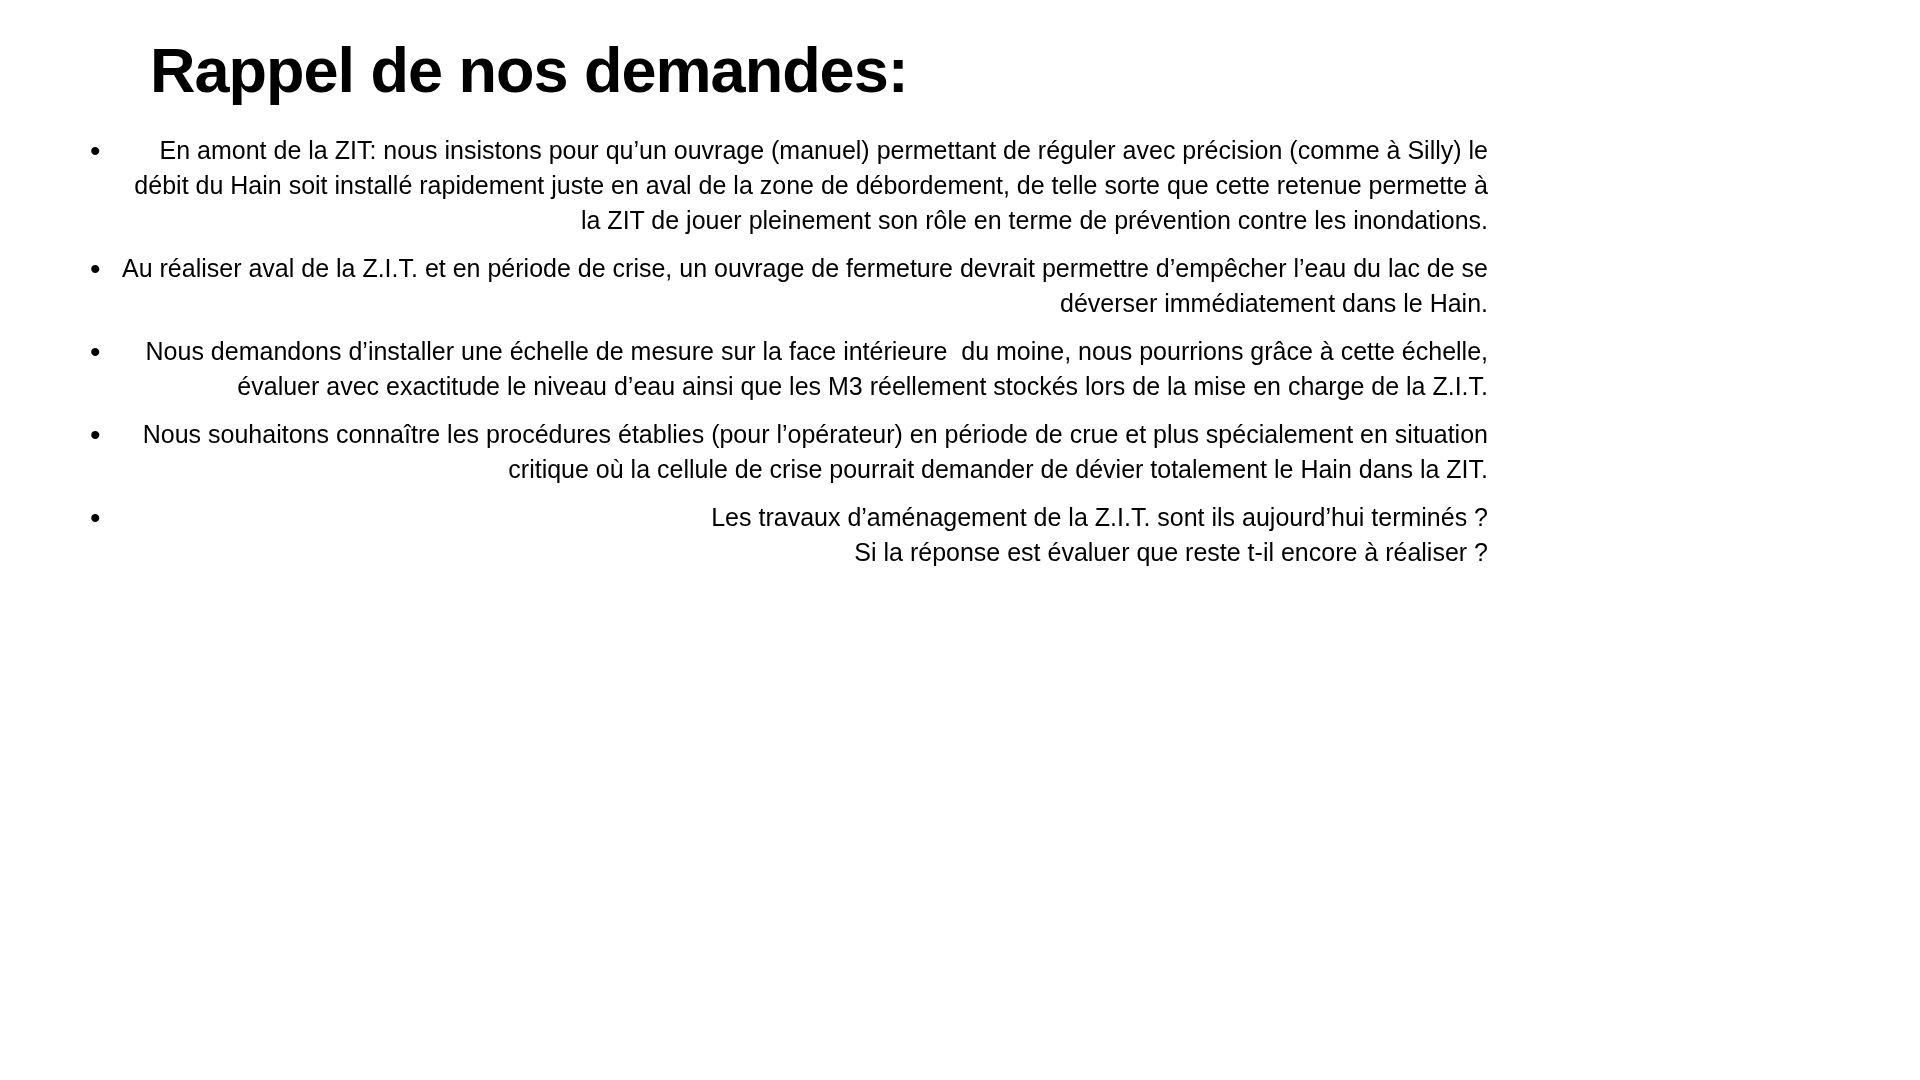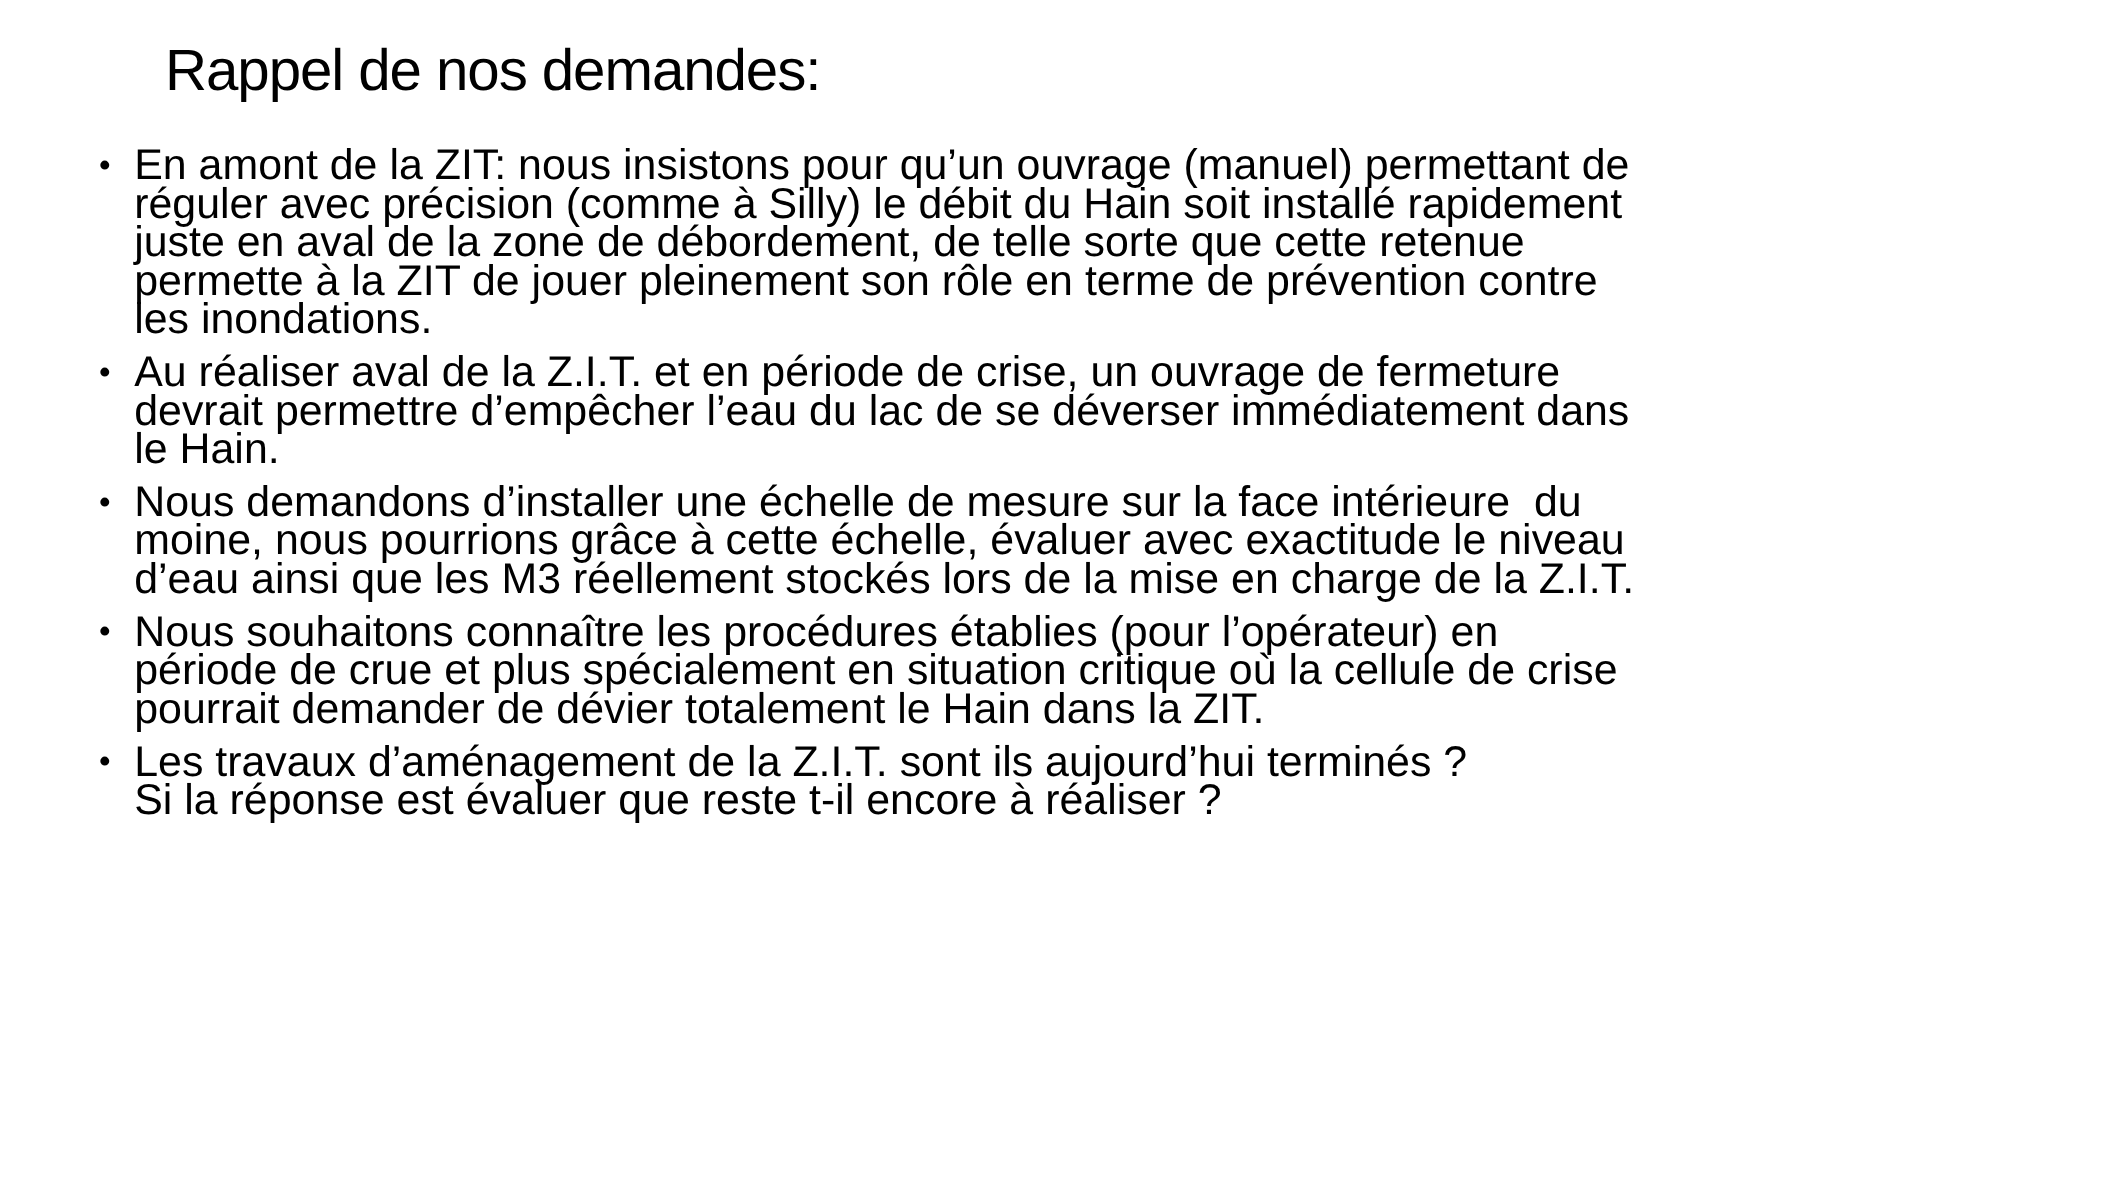--- a/index.html
+++ b/index.html
@@ -13,22 +13,22 @@
     height: 1080px;
     background: #ffffff;
     overflow: hidden;
     font-family: "Liberation Sans", sans-serif;
     color: #000000;
   }
   .slide-title {
     position: absolute;
     left: 150px;
     top: 34px;
-    font-size: 53px;
-    font-weight: 400;
+    font-size: 63px;
+    font-weight: 700;
     letter-spacing: -1px;
     color: #000000;
     white-space: nowrap;
   }
   .bullet-list {
     position: absolute;
     left: 88px;
     top: 133px;
     width: 1400px;
   }
@@ -39,24 +39,25 @@
   }
   .bullet-marker {
     flex: 0 0 32px;
     font-size: 30px;
     line-height: 35px;
     text-align: left;
     padding-left: 2px;
   }
   .bullet-text {
     flex: 1 1 auto;
-    font-size: 39px;
+    font-size: 25px;
     line-height: 35px;
     letter-spacing: 0px;
     white-space: pre-wrap;
+    text-align: right;
   }
 </style>
 </head>
 <body>
 
 <div class="slide">
   <div class="slide-title">Rappel de nos demandes:</div>
 
   <div class="bullet-list">
 

